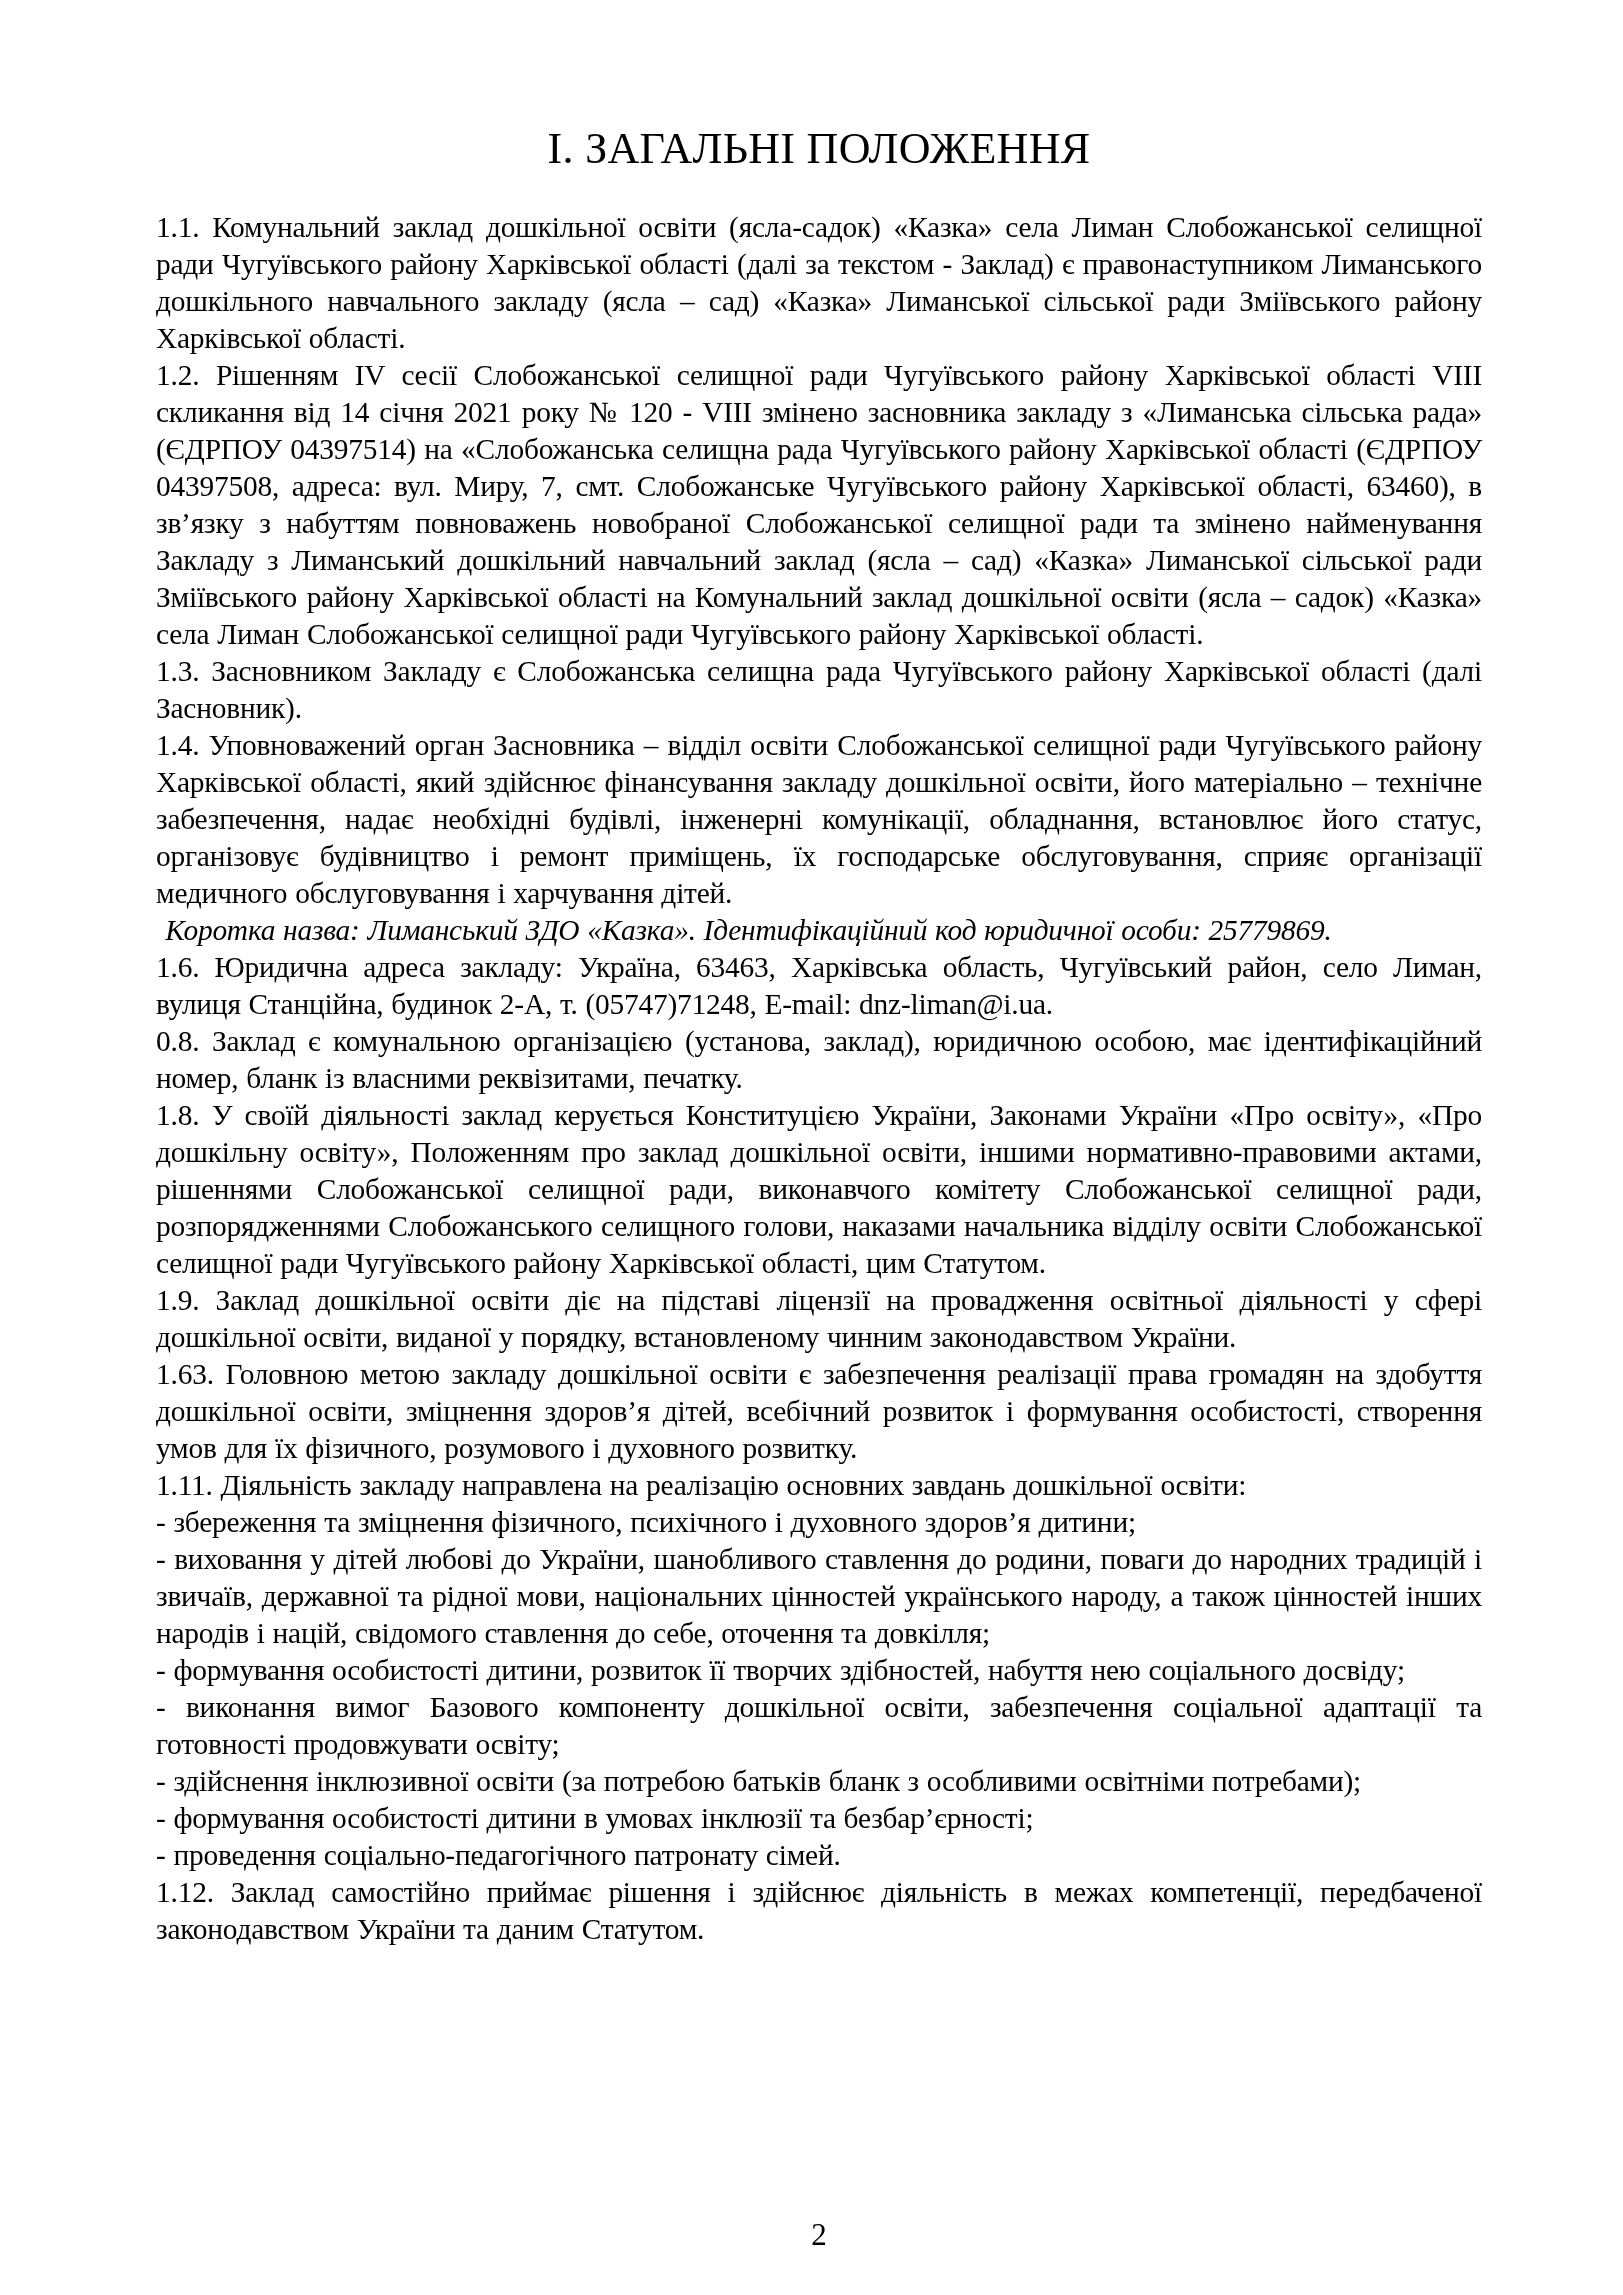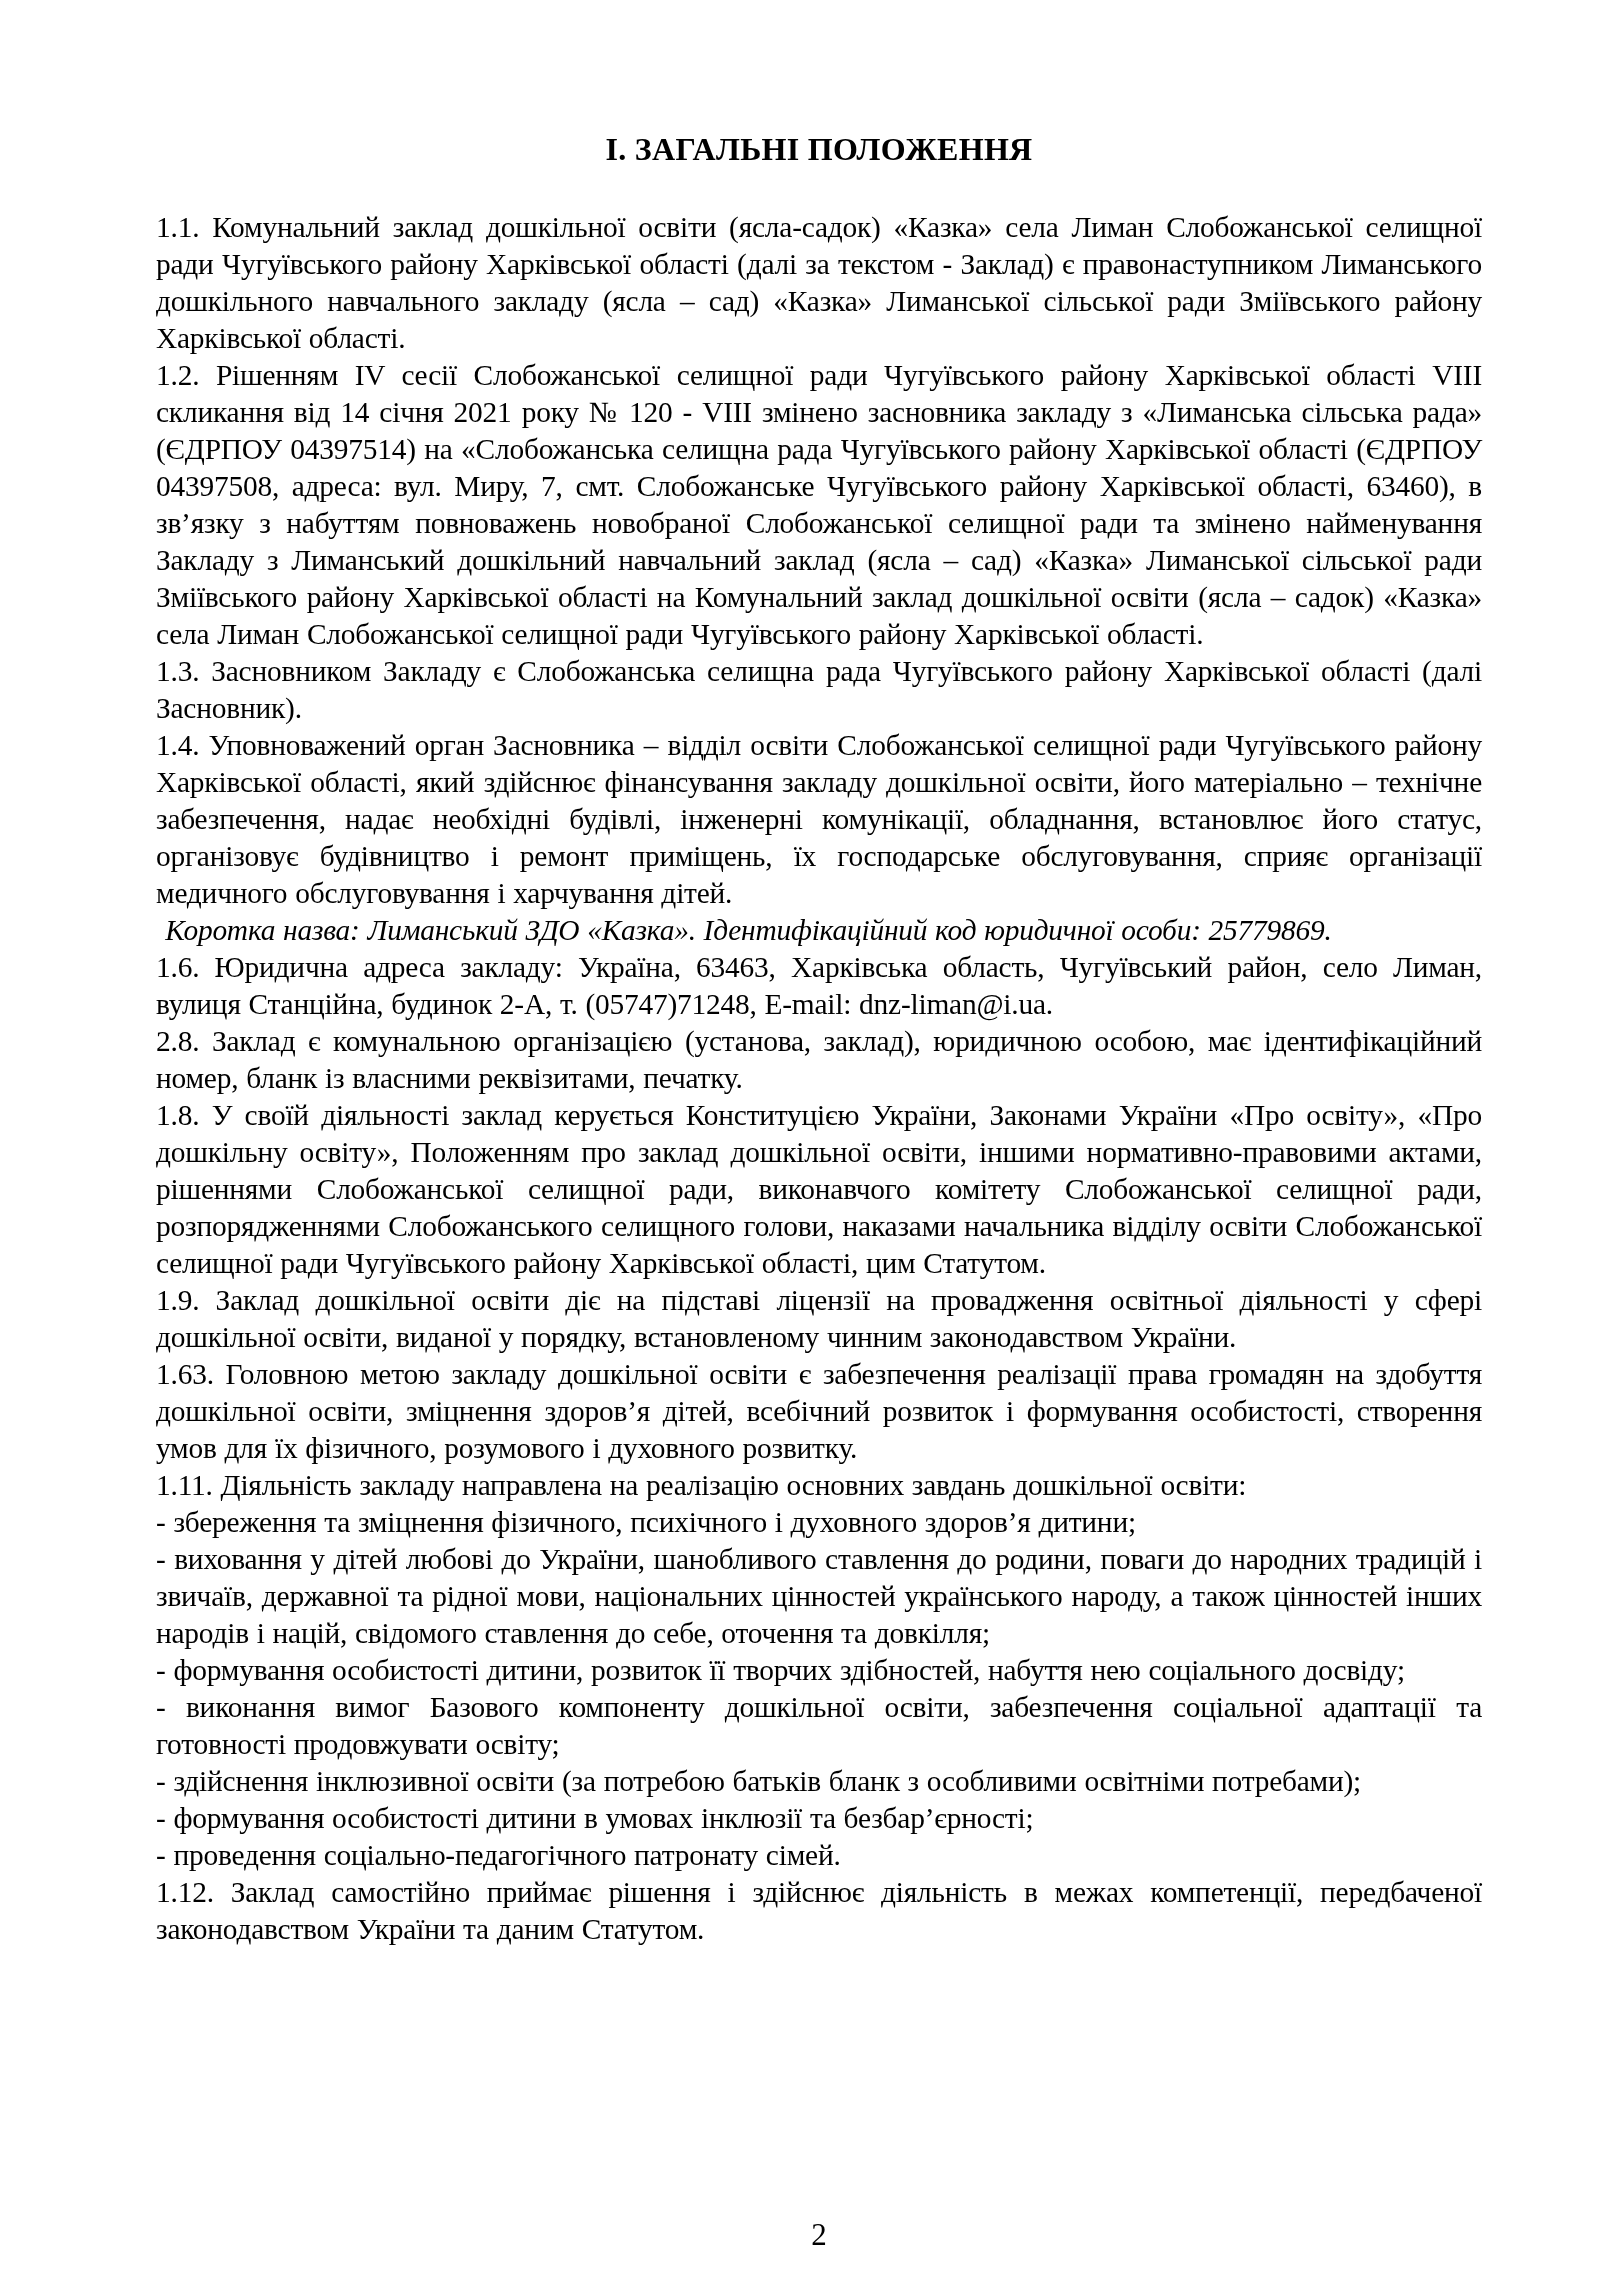--- a/index.html
+++ b/index.html
@@ -12,23 +12,23 @@
     font-family: "Liberation Serif", "DejaVu Serif", serif;
     overflow: hidden;
   }
   .content {
     position: absolute;
     left: 156px;
     top: 128px;
     width: 1326px;
   }
   .doc-title {
-    font-size: 32px;
+    font-size: 44px;
     line-height: 42px;
-    font-weight: bold;
+    font-weight: normal;
     text-align: center;
     margin: 0 0 39px 0;
     letter-spacing: 0.3px;
   }
   .para {
     font-size: 29.4px;
     line-height: 37px;
     letter-spacing: -0.2px;
     margin: 0;
     text-align: justify;
@@ -50,21 +50,21 @@
 
 <div class="page">
   <main class="content">
     <h1 class="doc-title">І. ЗАГАЛЬНІ ПОЛОЖЕННЯ</h1>
     <p class="para">1.1. Комунальний заклад дошкільної освіти (ясла-садок) «Казка» села Лиман Слобожанської селищної ради Чугуївського району Харківської області (далі за текстом - Заклад) є правонаступником Лиманського дошкільного навчального закладу (ясла – сад) «Казка» Лиманської сільської ради Зміївського району Харківської області.</p>
     <p class="para">1.2. Рішенням IV сесії Слобожанської селищної ради Чугуївського району Харківської області VIII скликання від 14 січня 2021 року № 120 - VIII змінено засновника закладу з «Лиманська сільська рада» (ЄДРПОУ 04397514) на «Слобожанська селищна рада Чугуївського району Харківської області (ЄДРПОУ 04397508, адреса: вул. Миру, 7, смт. Слобожанське Чугуївського району Харківської області, 63460), в зв’язку з набуттям повноважень новобраної Слобожанської селищної ради та змінено найменування Закладу з Лиманський дошкільний навчальний заклад (ясла – сад) «Казка» Лиманської сільської ради Зміївського району Харківської області на Комунальний заклад дошкільної освіти (ясла – садок) «Казка» села Лиман Слобожанської селищної ради Чугуївського району Харківської області.</p>
     <p class="para">1.3. Засновником Закладу є Слобожанська селищна рада Чугуївського району Харківської області (далі Засновник).</p>
     <p class="para">1.4. Уповноважений орган Засновника – відділ освіти Слобожанської селищної ради Чугуївського району Харківської області, який здійснює фінансування закладу дошкільної освіти, його матеріально – технічне забезпечення, надає необхідні будівлі, інженерні комунікації, обладнання, встановлює його статус, організовує будівництво і ремонт приміщень, їх господарське обслуговування, сприяє організації медичного обслуговування і харчування дітей.</p>
     <p class="para indent">Коротка назва: Лиманський ЗДО «Казка». Ідентифікаційний код юридичної особи: 25779869.</p>
     <p class="para">1.6. Юридична адреса закладу: Україна, 63463, Харківська область, Чугуївський район, село Лиман, вулиця Станційна, будинок 2-А, т. (05747)71248, E-mail: dnz-liman@i.ua.</p>
-    <p class="para">2.8. Заклад є комунальною організацією (установа, заклад), юридичною особою, має ідентифікаційний номер, бланк із власними реквізитами, печатку.</p>
+    <p class="para">0.8. Заклад є комунальною організацією (установа, заклад), юридичною особою, має ідентифікаційний номер, бланк із власними реквізитами, печатку.</p>
     <p class="para">1.8. У своїй діяльності заклад керується Конституцією України, Законами України «Про освіту», «Про дошкільну освіту», Положенням про заклад дошкільної освіти, іншими нормативно-правовими актами, рішеннями Слобожанської селищної ради, виконавчого комітету Слобожанської селищної ради, розпорядженнями Слобожанського селищного голови, наказами начальника відділу освіти Слобожанської селищної ради Чугуївського району Харківської області, цим Статутом.</p>
     <p class="para">1.9. Заклад дошкільної освіти діє на підставі ліцензії на провадження освітньої діяльності у сфері дошкільної освіти, виданої у порядку, встановленому чинним законодавством України.</p>
     <p class="para">1.63. Головною метою закладу дошкільної освіти є забезпечення реалізації права громадян на здобуття дошкільної освіти, зміцнення здоров’я дітей, всебічний розвиток і формування особистості, створення умов для їх фізичного, розумового і духовного розвитку.</p>
     <p class="para">1.11. Діяльність закладу направлена на реалізацію основних завдань дошкільної освіти:</p>
     <p class="para">- збереження та зміцнення фізичного, психічного і духовного здоров’я дитини;</p>
     <p class="para">- виховання у дітей любові до України, шанобливого ставлення до родини, поваги до народних традицій і звичаїв, державної та рідної мови, національних цінностей українського народу, а також цінностей інших народів і націй, свідомого ставлення до себе, оточення та довкілля;</p>
     <p class="para">- формування особистості дитини, розвиток її творчих здібностей, набуття нею соціального досвіду;</p>
     <p class="para">- виконання вимог Базового компоненту дошкільної освіти, забезпечення соціальної адаптації та готовності продовжувати освіту;</p>
     <p class="para">- здійснення інклюзивної освіти (за потребою батьків бланк з особливими освітніми потребами);</p>
     <p class="para">- формування особистості дитини в умовах інклюзії та безбар’єрності;</p>

